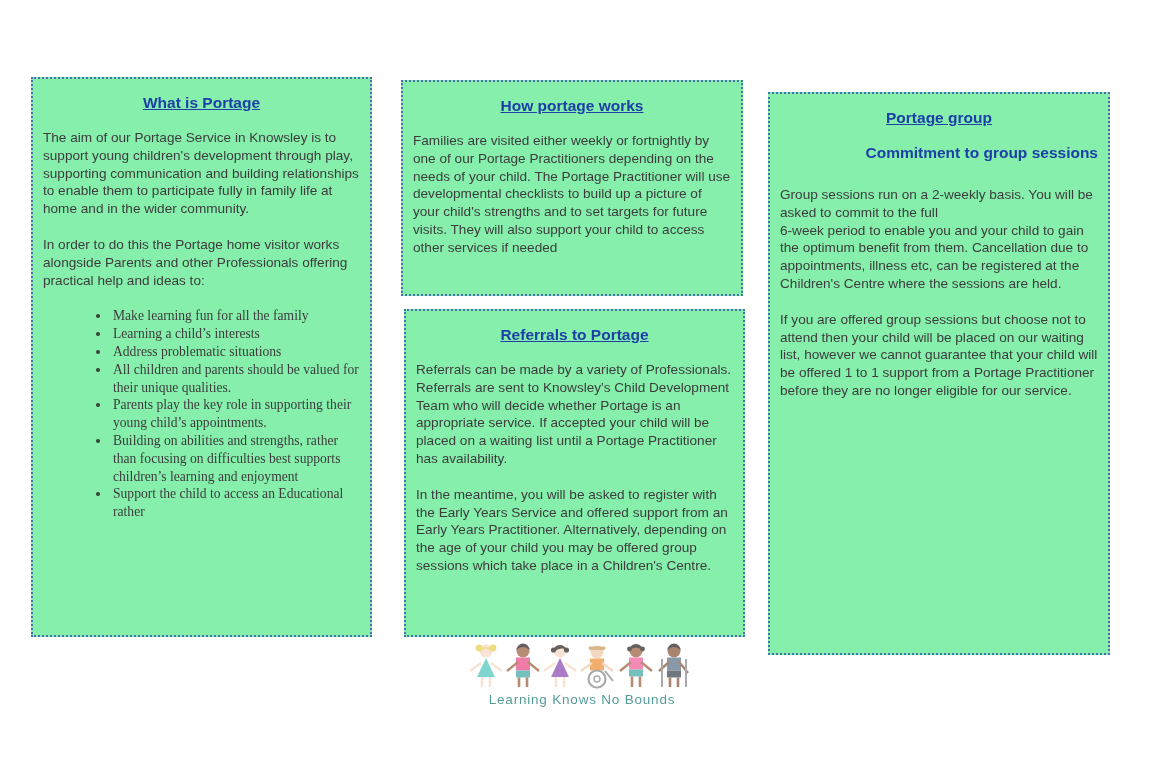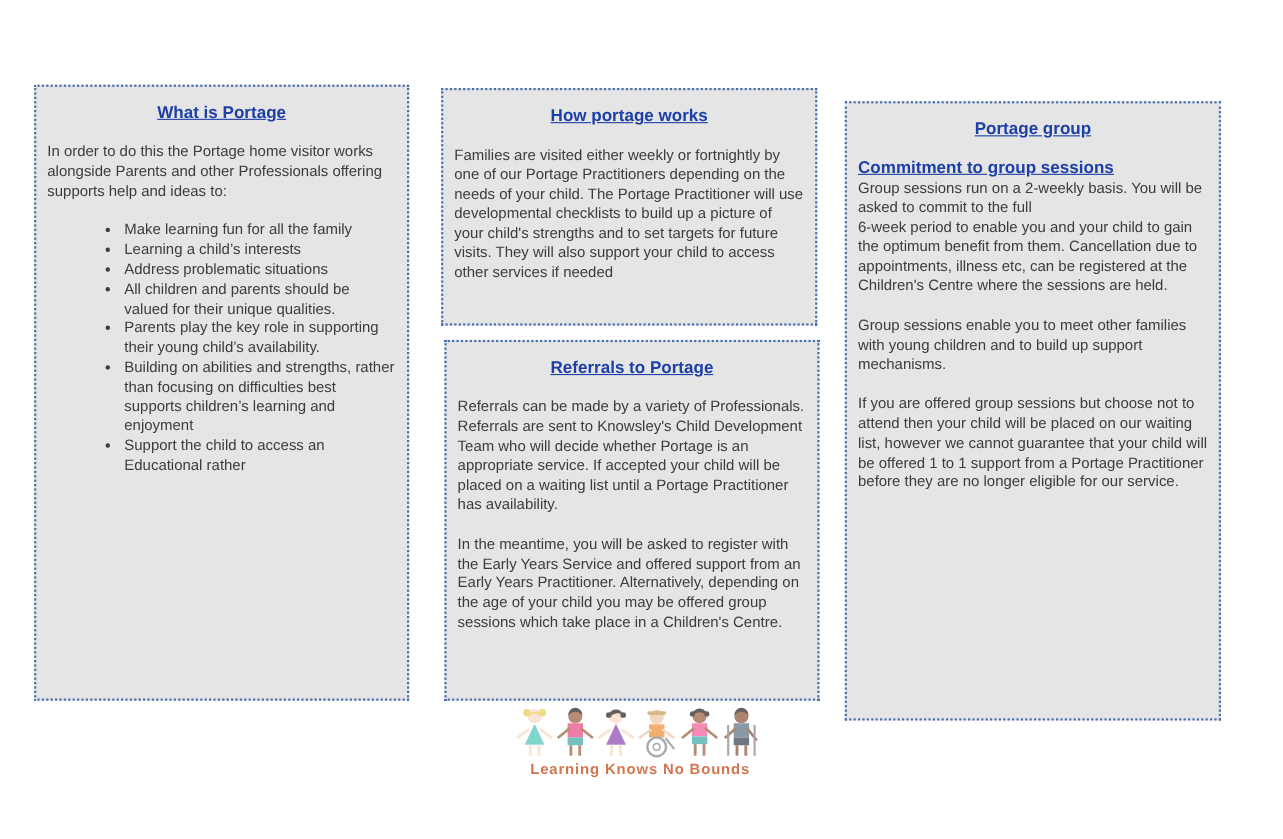--- a/index.html
+++ b/index.html
@@ -11,92 +11,93 @@
   .page {
     position: relative;
     width: 1166px;
     height: 763px;
     background: #ffffff;
     overflow: hidden;
   }
   .panel {
     position: absolute;
     border: 2px dotted #4a6fae;
-    background: #e5e5e5;
+    background: #86efac;
     box-sizing: border-box;
     padding: 10px 10px 8px 10px;
   }
   .panel-left   { left: 31px;  top: 77px;  width: 341px; height: 560px; }
   .panel-midtop { left: 401px; top: 80px;  width: 342px; height: 216px; }
   .panel-midbot { left: 404px; top: 309px; width: 341px; height: 328px; }
   .panel-right  { left: 768px; top: 92px;  width: 342px; height: 563px; }
 
   .panel h2 {
     font-size: 15.5px;
     font-weight: bold;
     color: #1c3fa8;
     text-decoration: underline;
     text-align: center;
     margin: 5px 0 17px 0;
   }
   .panel h3 {
     font-size: 15.5px;
     font-weight: bold;
     color: #1c3fa8;
-    text-decoration: underline;
-    text-align: left;
-    margin: 16px 0 0 0;
+    text-align: right;
+    margin: 16px 0 24px 0;
   }
   .panel p {
     font-size: 13.6px;
     line-height: 17.8px;
     color: #3c3c3c;
     margin: 0 0 18px 0;
     white-space: pre-line;
   }
   .panel ul {
     margin: 0;
     padding-left: 68px;
     font-size: 13.6px;
     line-height: 17.8px;
     color: #3c3c3c;
+    font-family: Liberation Serif, serif;
   }
   .panel ul li { padding-left: 2px; }
 
   .logo {
     position: absolute;
     left: 452px;
     top: 641px;
     width: 260px;
     text-align: center;
     opacity: 0.72;
   }
   .logo svg { display: block; margin: 0 auto; }
   .logo .tagline {
     font-size: 13.5px;
-    font-weight: bold;
+    font-weight: normal;
     letter-spacing: 0.8px;
-    color: #c2410c;
+    color: #0f766e;
     margin-top: 1px;
   }
 </style>
 </head>
 <body>
 
 <div class="page">
 
   <section class="panel panel-left">
     <h2>What is Portage</h2>
-    <p>In order to do this the Portage home visitor works alongside Parents and other Professionals offering supports help and ideas to:</p>
+    <p>The aim of our Portage Service in Knowsley is to support young children's development through play, supporting communication and building relationships to enable them to participate fully in family life at home and in the wider community.</p>
+    <p>In order to do this the Portage home visitor works alongside Parents and other Professionals offering practical help and ideas to:</p>
     <ul>
         <li>Make learning fun for all the family</li>
         <li>Learning a child’s interests</li>
         <li>Address problematic situations</li>
         <li>All children and parents should be valued for their unique qualities.</li>
-        <li>Parents play the key role in supporting their young child’s availability.</li>
+        <li>Parents play the key role in supporting their young child’s appointments.</li>
         <li>Building on abilities and strengths, rather than focusing on difficulties best supports children’s learning and enjoyment</li>
         <li>Support the child to access an Educational rather</li>
       </ul>
   </section>
 
   <section class="panel panel-midtop">
     <h2>How portage works</h2>
     <p>Families are visited either weekly or fortnightly by one of our Portage Practitioners depending on the needs of your child. The Portage Practitioner will use developmental checklists to build up a picture of your child's strengths and to set targets for future visits. They will also support your child to access other services if needed</p>
   </section>
 
@@ -104,21 +105,20 @@
     <h2>Referrals to Portage</h2>
     <p>Referrals can be made by a variety of Professionals. Referrals are sent to Knowsley's Child Development Team who will decide whether Portage is an appropriate service.  If accepted your child will be placed on a waiting list until a Portage Practitioner has availability.</p>
     <p>In the meantime, you will be asked to register with the Early Years Service and offered support from an Early Years Practitioner. Alternatively, depending on the age of your child you may be offered group sessions which take place in a Children's Centre.</p>
   </section>
 
   <section class="panel panel-right">
     <h2>Portage group</h2>
     <h3>Commitment to group sessions</h3>
     <p>Group sessions run on a 2-weekly basis. You will be asked to commit to the full
 6-week period to enable you and your child to gain the optimum benefit from them. Cancellation due to appointments, illness etc, can be registered at the Children's Centre where the sessions are held.</p>
-    <p>Group sessions enable you to meet other families with young children and to build up support mechanisms.</p>
     <p>If you are offered group sessions but choose not to attend then your child will be placed on our waiting list, however we cannot guarantee that your child will be offered 1 to 1 support from a Portage Practitioner before they are no longer eligible for our service.</p>
   </section>
 
   <div class="logo">
     <span>
       <svg width="232" height="50" viewBox="0 0 232 50" aria-hidden="true">
 
         <g>
           <circle cx="20" cy="10" r="6.5" fill="#f6d9c4"></circle>
           <circle cx="13" cy="7" r="3.4" fill="#e8cf52"></circle>

